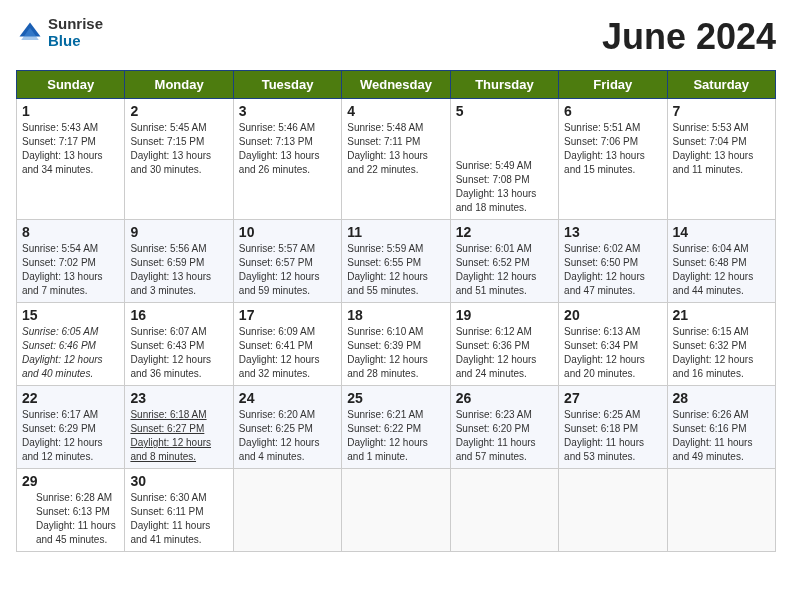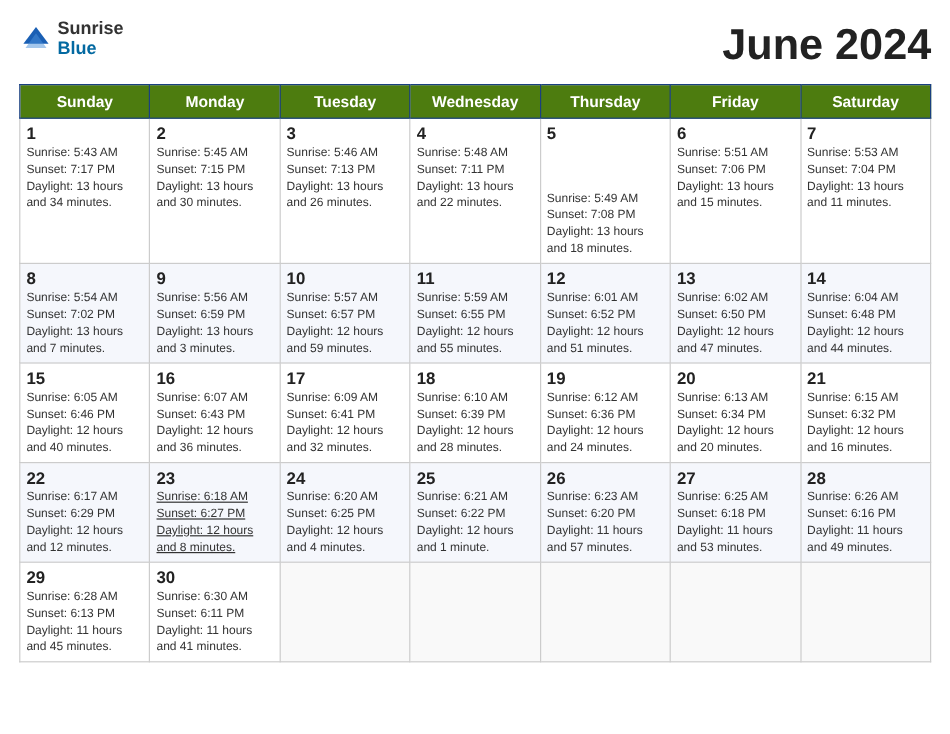--- a/index.html
+++ b/index.html
@@ -215,21 +215,21 @@
           <span class="day-num">14</span>
           <div class="day-info" style="white-space: pre-line;">Sunrise: 6:04 AM
 Sunset: 6:48 PM
 Daylight: 12 hours
 and 44 minutes.</div>
         </td>
       </tr>
       <tr>
         <td>
           <span class="day-num">15</span>
-          <div class="day-info" style="white-space: pre-line;">Sunrise: 6:05 AM
+          <div class="day-info" style="white-space: pre-line; font-style: italic;">Sunrise: 6:05 AM
 Sunset: 6:46 PM
 Daylight: 12 hours
 and 40 minutes.</div>
         </td>
         <td>
           <span class="day-num">16</span>
           <div class="day-info" style="white-space: pre-line;">Sunrise: 6:07 AM
 Sunset: 6:43 PM
 Daylight: 12 hours
 and 36 minutes.</div>
@@ -317,21 +317,21 @@
           <span class="day-num">28</span>
           <div class="day-info" style="white-space: pre-line;">Sunrise: 6:26 AM
 Sunset: 6:16 PM
 Daylight: 11 hours
 and 49 minutes.</div>
         </td>
       </tr>
       <tr>
         <td>
           <span class="day-num">29</span>
-          <div class="day-info" style="white-space: pre-line;">Sunrise: 6:28 AM
+          <div class="day-info" style="white-space: pre-line; margin-left: 14px;">Sunrise: 6:28 AM
 Sunset: 6:13 PM
 Daylight: 11 hours
 and 45 minutes.</div>
         </td>
         <td>
           <span class="day-num">30</span>
           <div class="day-info" style="white-space: pre-line;">Sunrise: 6:30 AM
 Sunset: 6:11 PM
 Daylight: 11 hours
 and 41 minutes.</div>

